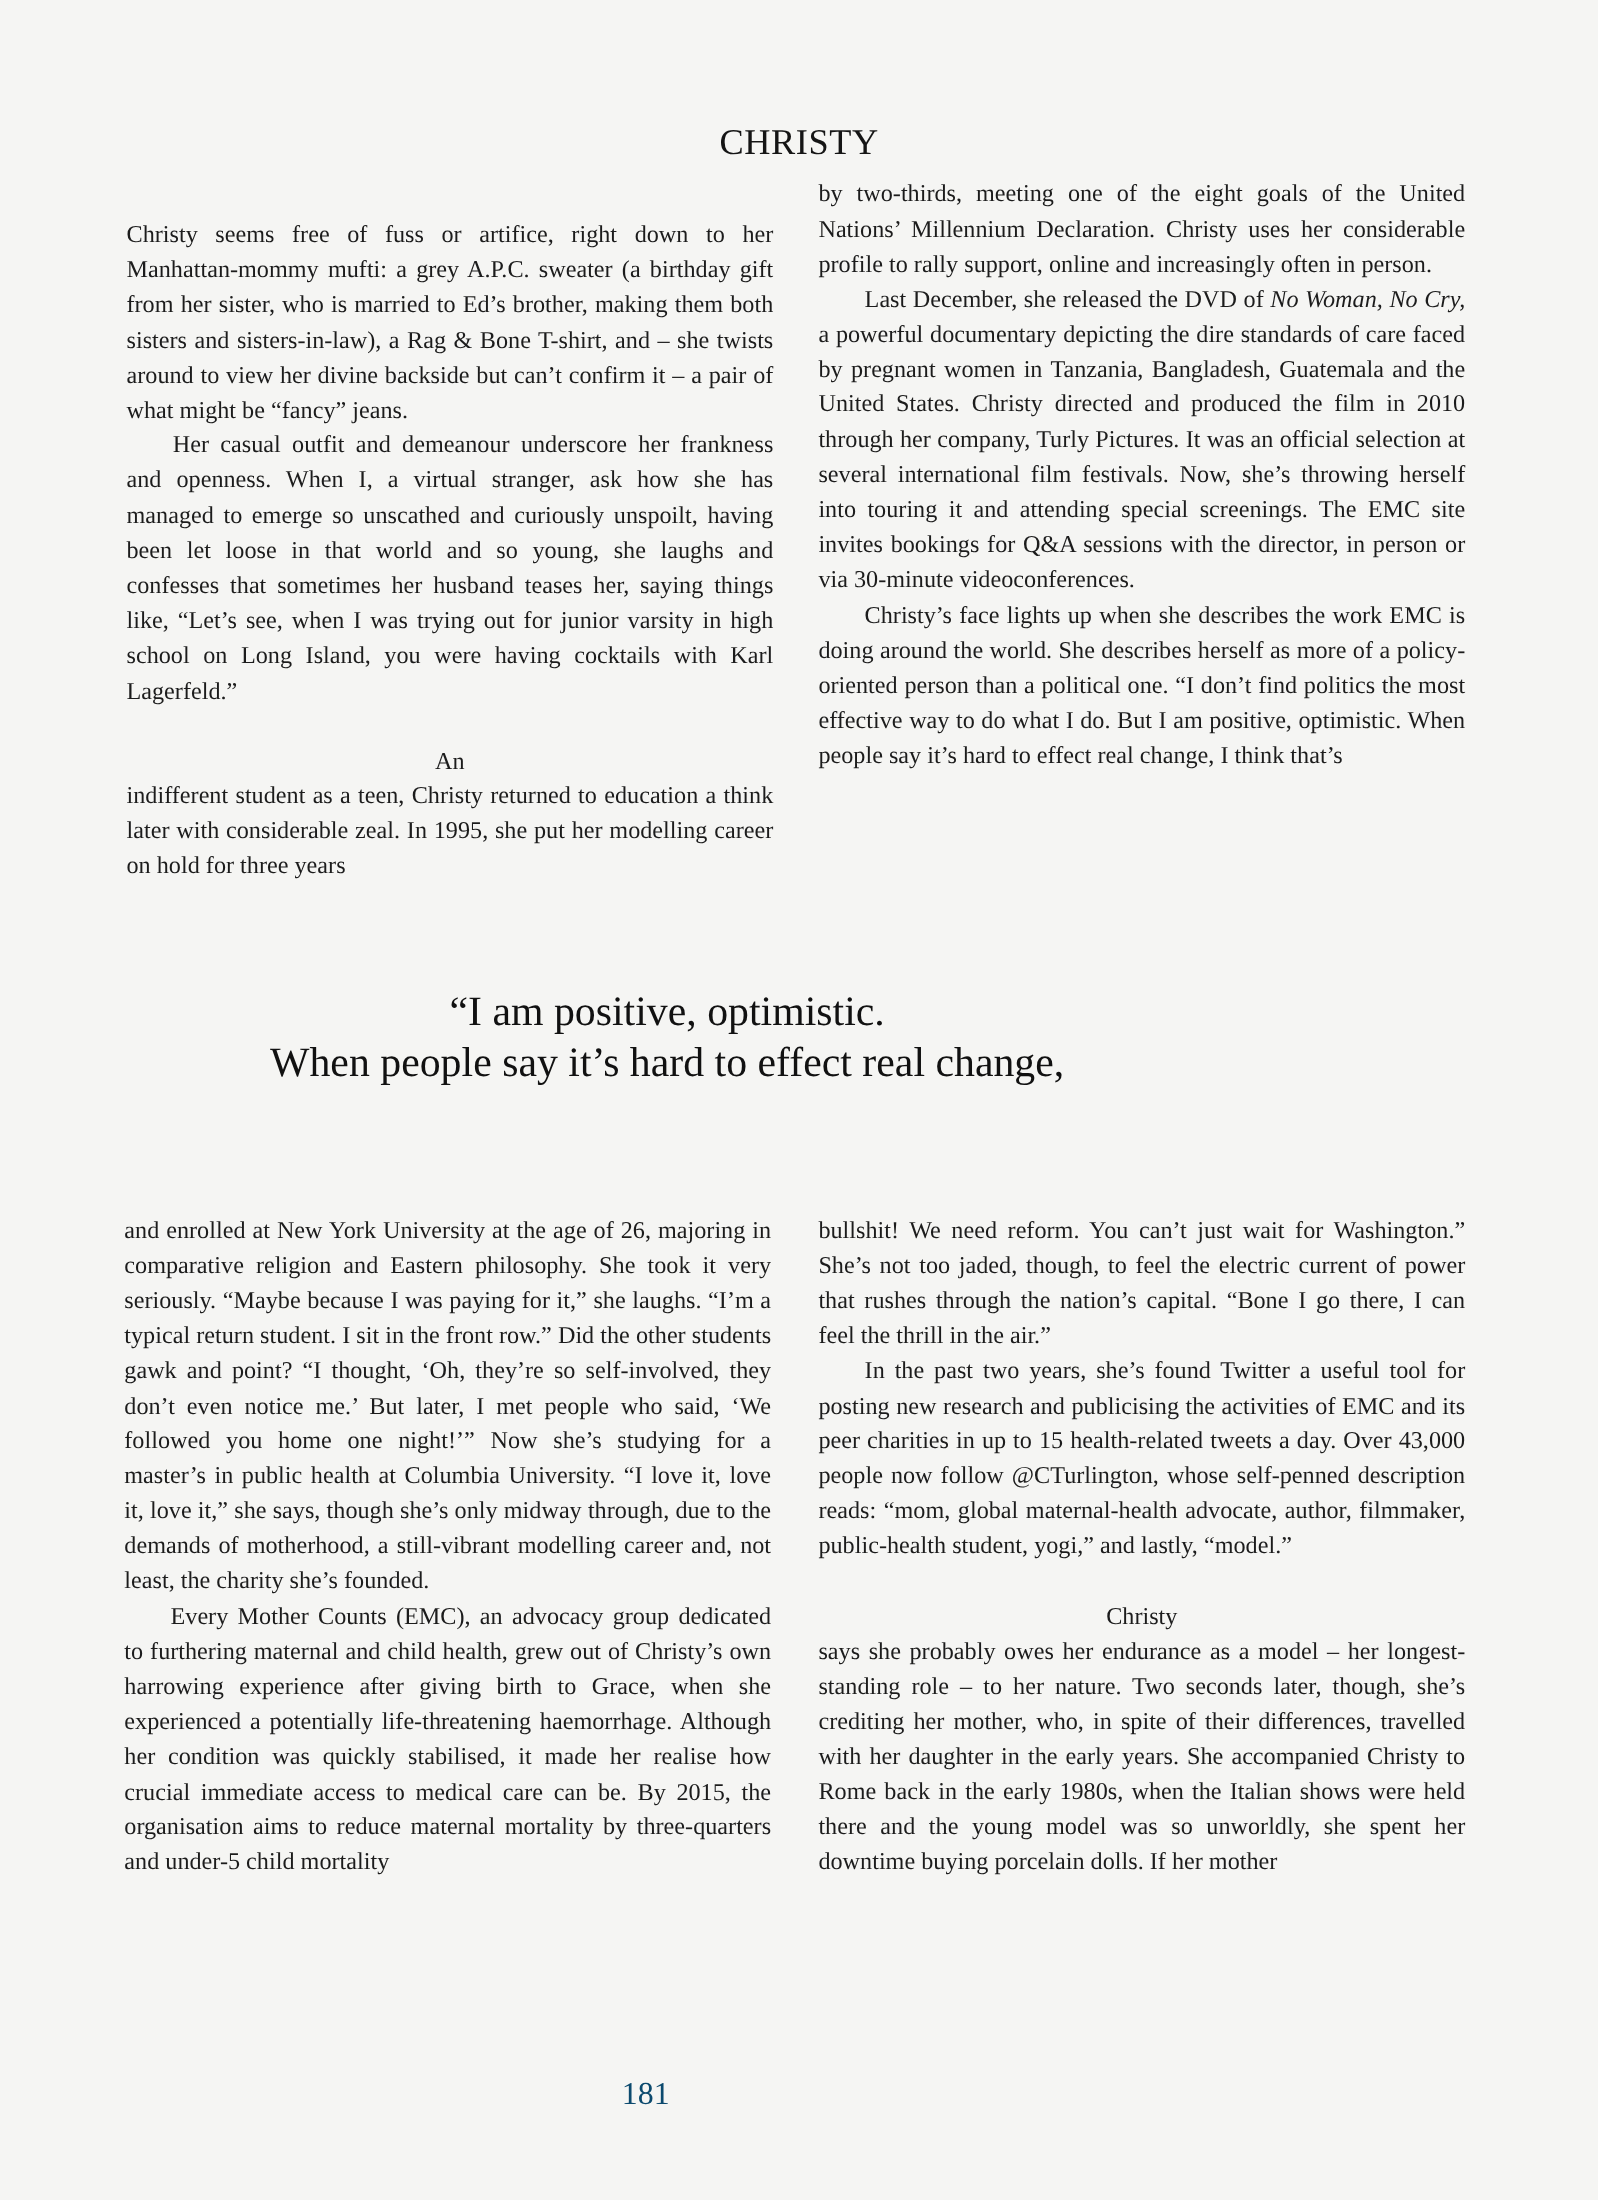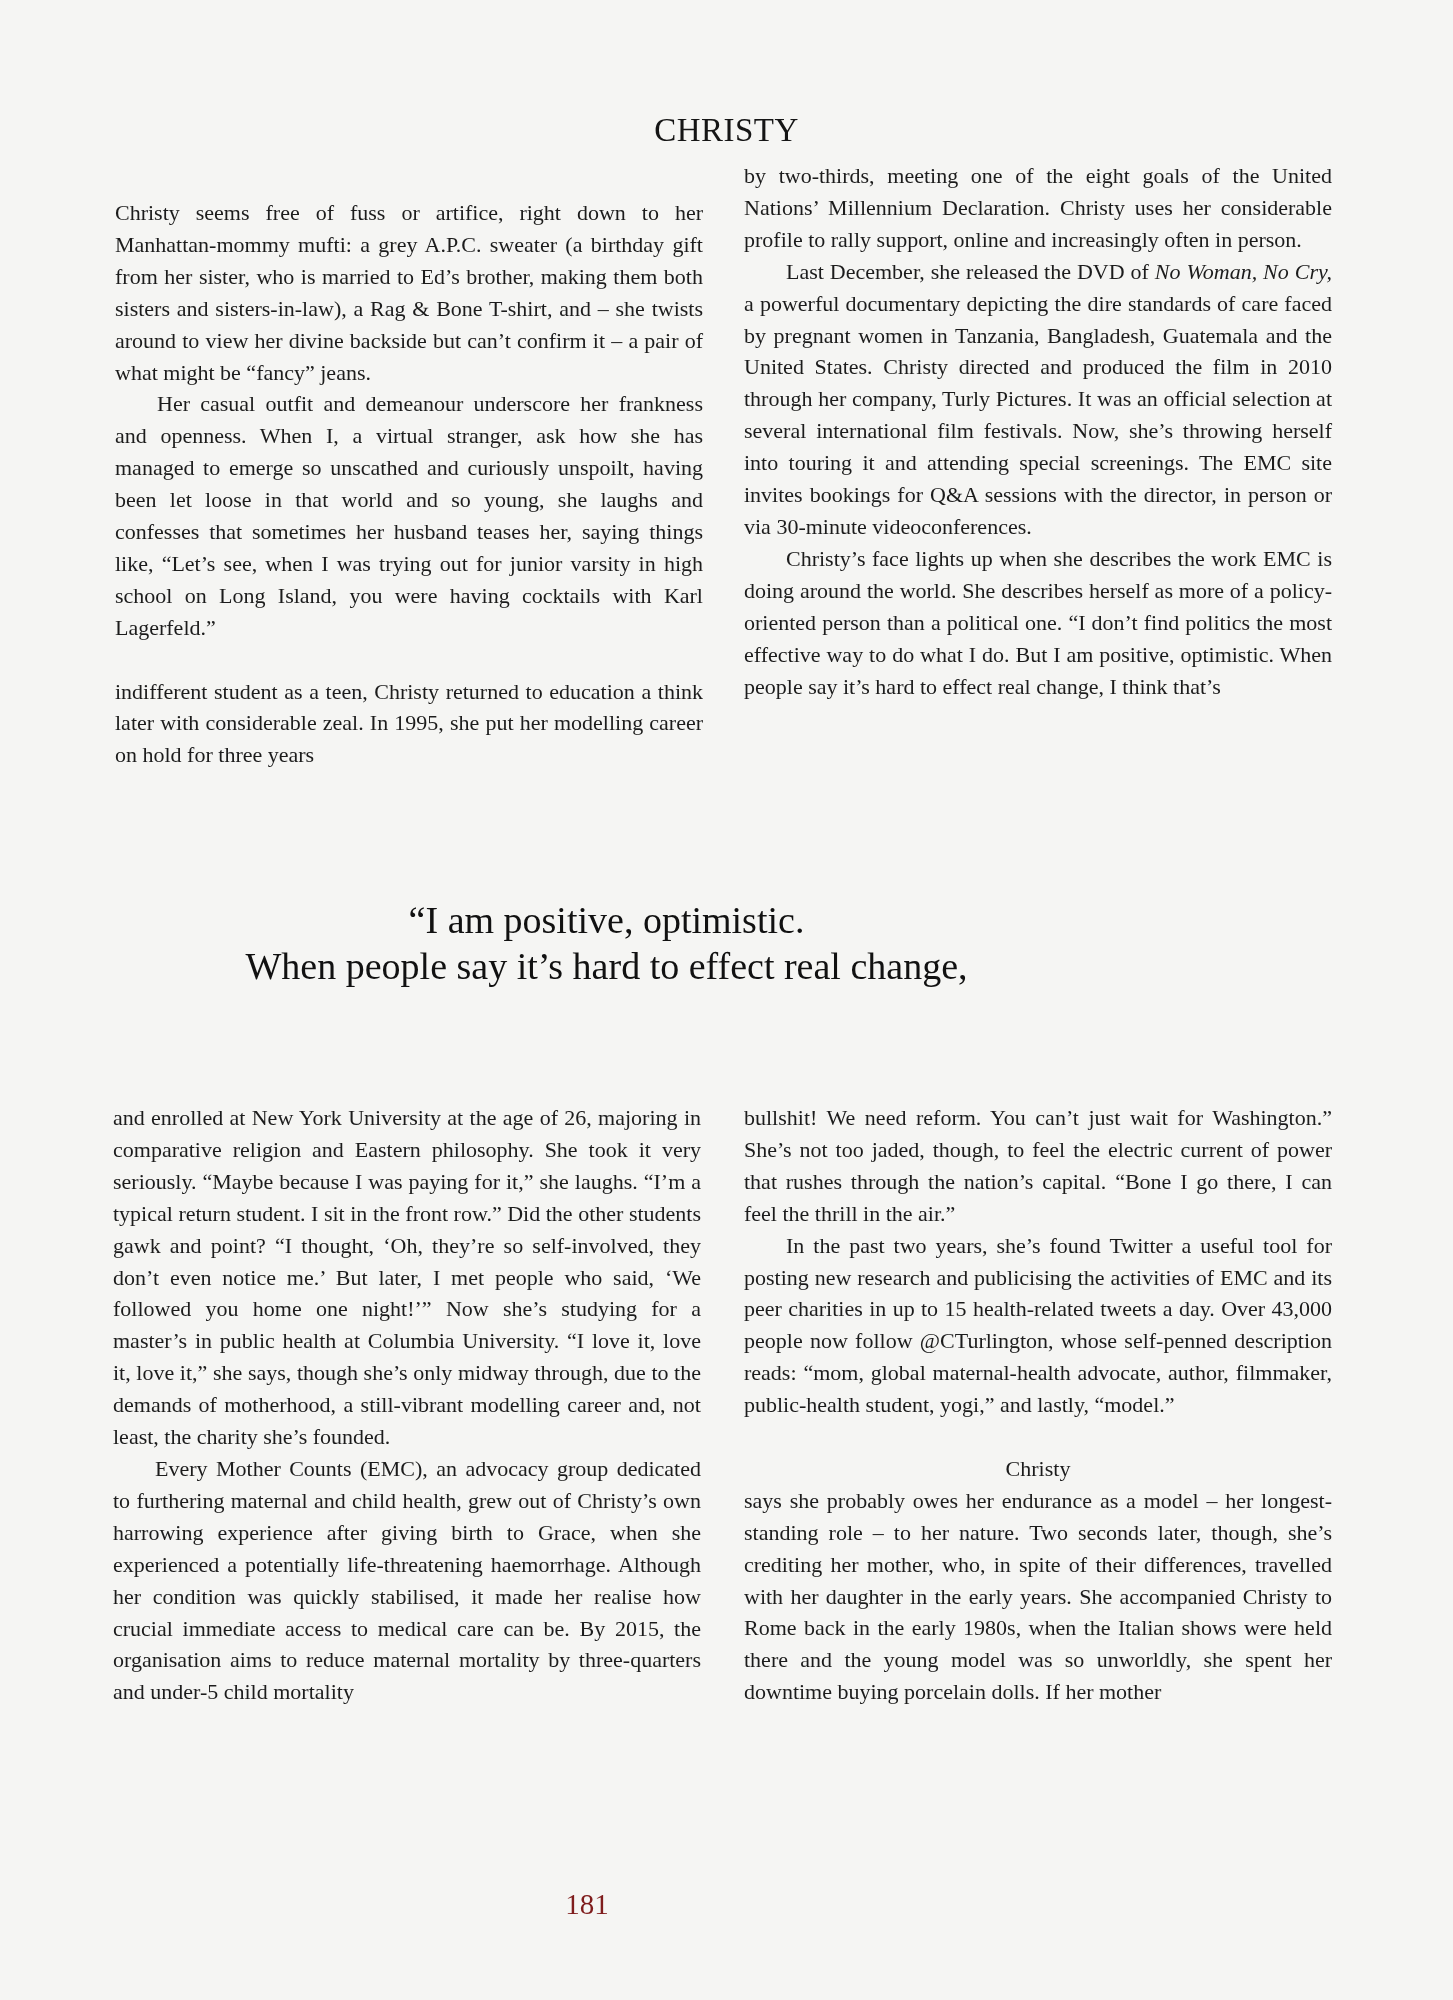--- a/index.html
+++ b/index.html
@@ -61,34 +61,35 @@
     }
     .pull-quote span { display: block; }
 
     .page-number {
       position: absolute;
       top: 1888px;
       left: 0;
       width: 1174px;
       text-align: center;
       font-size: 29px;
-      color: #7f1d1d;
+      color: #0c4a6e;
     }
     .spacer { height: 31.9px; }
     em { }
   </style>
 </head>
 <body>
 
 <div class="page-title">CHRISTY</div>
 
 <div class="col col-tl">
   <p>Christy seems free of fuss or artifice, right down to her Manhattan-mommy mufti: a grey A.P.C. sweater (a birthday gift from her sister, who is married to Ed’s brother, making them both sisters and sisters-in-law), a Rag &amp; Bone T-shirt, and – she twists around to view her divine backside but can’t confirm it – a pair of what might be “fancy” jeans.</p>
   <p class="indent">Her casual outfit and demeanour underscore her frankness and openness. When I, a virtual stranger, ask how she has managed to emerge so unscathed and curiously unspoilt, having been let loose in that world and so young, she laughs and confesses that sometimes her husband teases her, saying things like, “Let’s see, when I was trying out for junior varsity in high school on Long Island, you were having cocktails with Karl Lagerfeld.”</p>
   <div class="spacer"></div>
+  <span class="centered-line">An</span>
   <p>indifferent student as a teen, Christy returned to education a think later with considerable zeal. In 1995, she put her modelling career on hold for three years</p>
 </div>
 
 <div class="col col-tr">
   <p>by two-thirds, meeting one of the eight goals of the United Nations’ Millennium Declaration. Christy uses her considerable profile to rally support, online and increasingly often in person.</p>
   <p class="indent"><span>Last December, she released the DVD of </span><em>No Woman, No Cry,</em><span> a powerful documentary depicting the dire standards of care faced by pregnant women in Tanzania, Bangladesh, Guatemala and the United States. Christy directed and produced the film in 2010 through her company, Turly Pictures. It was an official selection at several international film festivals. Now, she’s throwing herself into touring it and attending special screenings. The EMC site invites bookings for Q&amp;A sessions with the director, in person or via 30-minute videoconferences.</span></p>
   <p class="indent">Christy’s face lights up when she describes the work EMC is doing around the world. She describes herself as more of a policy-oriented person than a political one. “I don’t find politics the most effective way to do what I do. But I am positive, optimistic. When people say it’s hard to effect real change, I think that’s</p>
 </div>
 
 <div class="pull-quote">

